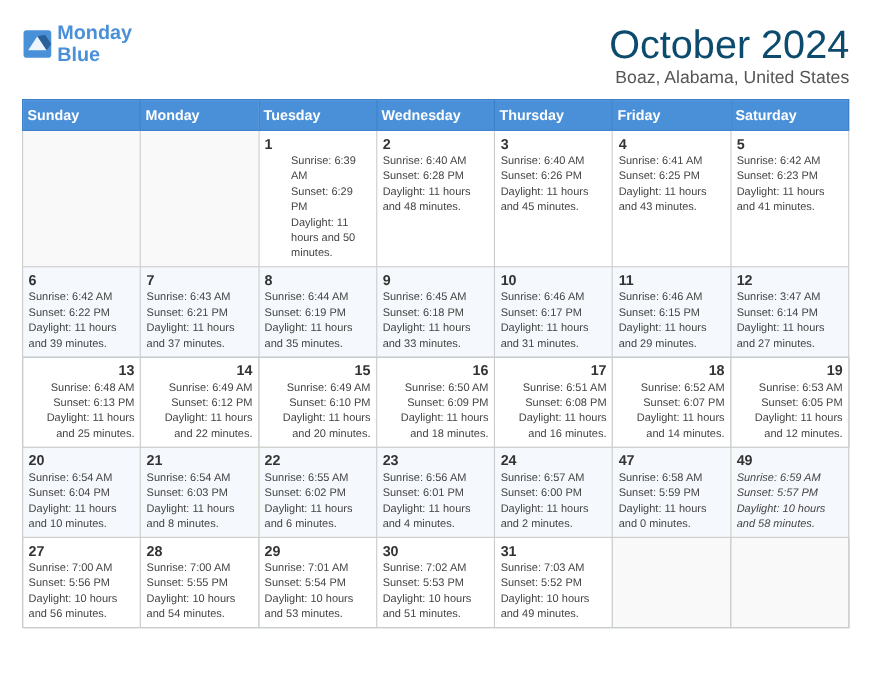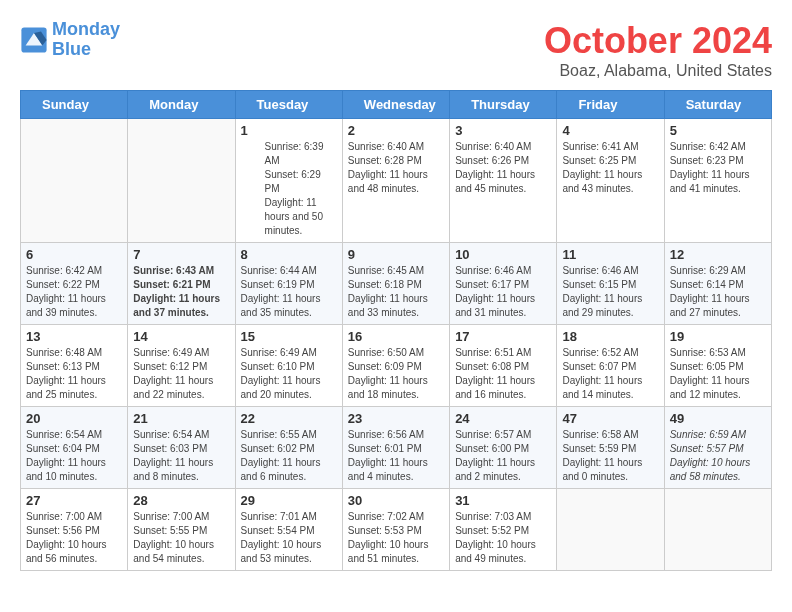--- a/index.html
+++ b/index.html
@@ -32,38 +32,38 @@
     }
     .logo-icon {
       width: 28px;
       height: 28px;
     }
     .title-block {
       text-align: right;
     }
     .month-title {
       font-size: 36px;
-      color: #ef4444;
-      font-weight: bold;
+      color: #0c4a6e;
+      font-weight: normal;
     }
     .location {
       font-size: 16px;
       color: #555;
     }
     table {
       width: 100%;
       border-collapse: collapse;
       table-layout: fixed;
     }
     th {
       background-color: #4a90d9;
       color: #fff;
       font-size: 13px;
       font-weight: bold;
-      padding: 6px 21px;
+      padding: 6px 4px;
       text-align: left;
       border: 1px solid #3a80c9;
     }
     td {
       border: 1px solid #ccc;
       vertical-align: top;
       padding: 4px 5px;
       font-size: 10.5px;
       color: #333;
       height: 80px;
@@ -161,21 +161,21 @@
       </tr>
       <tr style="background-color: rgb(240, 245, 251);">
         <td>
           <span class="day-num">6</span>
           <div class="day-info" style="white-space: pre-line;">Sunrise: 6:42 AM
 Sunset: 6:22 PM
 Daylight: 11 hours and 39 minutes.</div>
         </td>
         <td>
           <span class="day-num">7</span>
-          <div class="day-info" style="white-space: pre-line; font-weight: bold;">Sunrise: 6:43 AM
+          <div class="day-info" style="white-space: pre-line;">Sunrise: 6:43 AM
 Sunset: 6:21 PM
 Daylight: 11 hours and 37 minutes.</div>
         </td>
         <td>
           <span class="day-num">8</span>
           <div class="day-info" style="white-space: pre-line;">Sunrise: 6:44 AM
 Sunset: 6:19 PM
 Daylight: 11 hours and 35 minutes.</div>
         </td>
         <td>
@@ -191,26 +191,26 @@
 Daylight: 11 hours and 31 minutes.</div>
         </td>
         <td>
           <span class="day-num">11</span>
           <div class="day-info" style="white-space: pre-line;">Sunrise: 6:46 AM
 Sunset: 6:15 PM
 Daylight: 11 hours and 29 minutes.</div>
         </td>
         <td>
           <span class="day-num">12</span>
-          <div class="day-info" style="white-space: pre-line;">Sunrise: 6:29 AM
+          <div class="day-info" style="white-space: pre-line;">Sunrise: 3:47 AM
 Sunset: 6:14 PM
 Daylight: 11 hours and 27 minutes.</div>
         </td>
       </tr>
-      <tr style="background-color: #0c4a6e;">
+      <tr style="background-color: #0c4a6e; text-align: right;">
         <td>
           <span class="day-num">13</span>
           <div class="day-info" style="white-space: pre-line;">Sunrise: 6:48 AM
 Sunset: 6:13 PM
 Daylight: 11 hours and 25 minutes.</div>
         </td>
         <td>
           <span class="day-num">14</span>
           <div class="day-info" style="white-space: pre-line;">Sunrise: 6:49 AM
 Sunset: 6:12 PM

